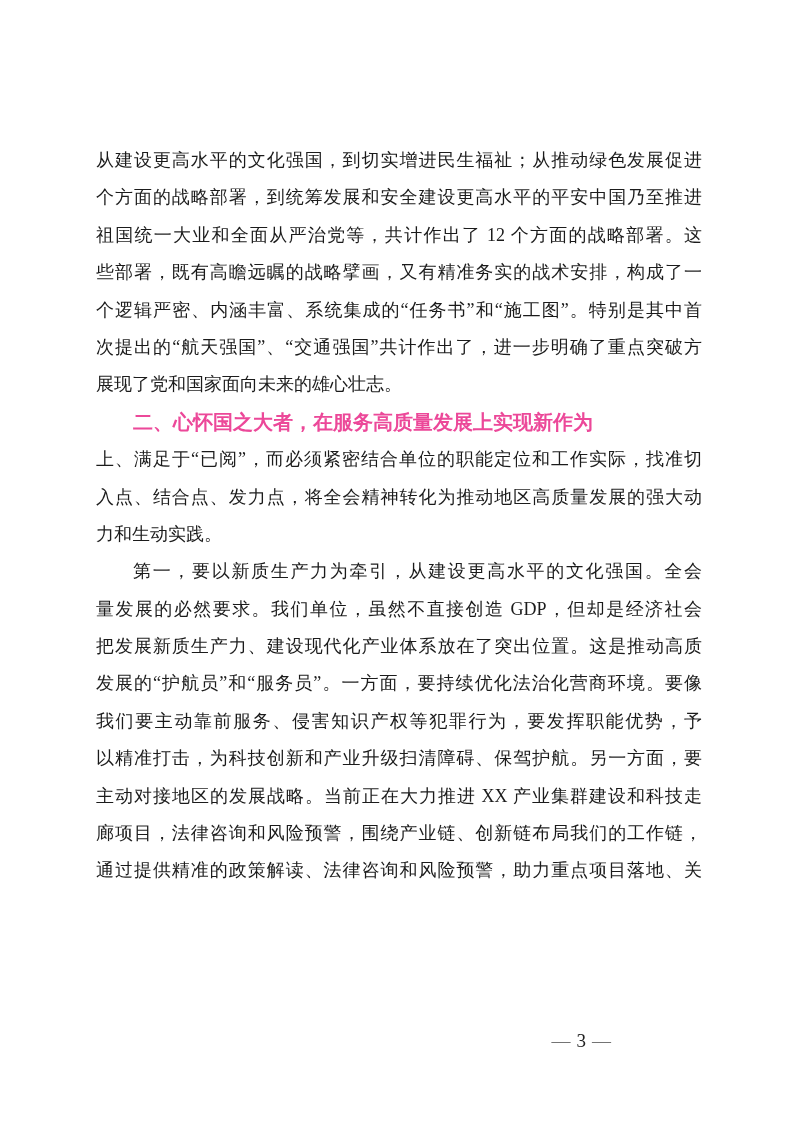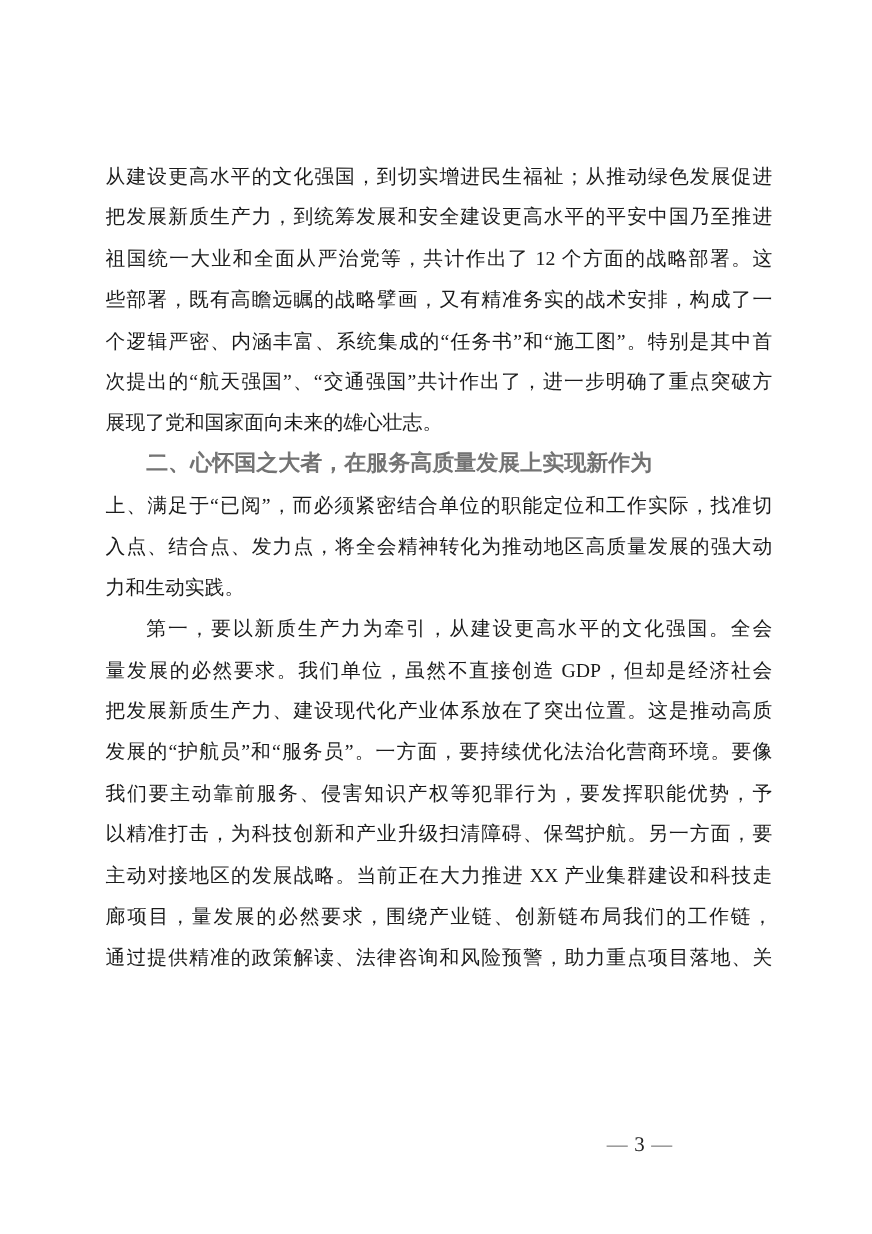--- a/index.html
+++ b/index.html
@@ -36,24 +36,24 @@
     text-align: justify;
     text-align-last: justify;
   }
   .line.para-end {
     text-align-last: left;
   }
   .line.indent {
     text-indent: 37px;
   }
   .line.heading {
-    font-family: Liberation Mono, monospace;
+    font-family: Liberation Serif, serif;
     font-weight: 700;
     font-size: 20px;
-    color: #737373;
+    color: #ec4899;
     text-align-last: left;
   }
   .footer {
     position: absolute;
     top: 1030px;
     right: 122px;
     font-size: 19px;
     color: #222222;
     white-space: nowrap;
   }
@@ -65,21 +65,21 @@
     color: #222222;
   }
 </style>
 </head>
 <body>
 
 <div class="page">
   <div class="content">
       <div>
         <div class="line">从建设更高水平的文化强国，到切实增进民生福祉；从推动绿色发展促进</div>
-        <div class="line">把发展新质生产力，到统筹发展和安全建设更高水平的平安中国乃至推进</div>
+        <div class="line">个方面的战略部署，到统筹发展和安全建设更高水平的平安中国乃至推进</div>
         <div class="line">祖国统一大业和全面从严治党等，共计作出了 12 个方面的战略部署。这</div>
         <div class="line">些部署，既有高瞻远瞩的战略擘画，又有精准务实的战术安排，构成了一</div>
         <div class="line">个逻辑严密、内涵丰富、系统集成的“任务书”和“施工图”。特别是其中首</div>
         <div class="line">次提出的“航天强国”、“交通强国”共计作出了，进一步明确了重点突破方向，</div>
         <div class="line para-end">展现了党和国家面向未来的雄心壮志。</div>
       </div>
       <div>
         <div class="line heading para-end indent">二、心怀国之大者，在服务高质量发展上实现新作为</div>
       </div>
       <div>
@@ -88,20 +88,20 @@
         <div class="line para-end">力和生动实践。</div>
       </div>
       <div>
         <div class="line indent">第一，要以新质生产力为牵引，从建设更高水平的文化强国。全会</div>
         <div class="line">量发展的必然要求。我们单位，虽然不直接创造 GDP，但却是经济社会</div>
         <div class="line">把发展新质生产力、建设现代化产业体系放在了突出位置。这是推动高质</div>
         <div class="line">发展的“护航员”和“服务员”。一方面，要持续优化法治化营商环境。要像</div>
         <div class="line">我们要主动靠前服务、侵害知识产权等犯罪行为，要发挥职能优势，予</div>
         <div class="line">以精准打击，为科技创新和产业升级扫清障碍、保驾护航。另一方面，要</div>
         <div class="line">主动对接地区的发展战略。当前正在大力推进 XX 产业集群建设和科技走</div>
-        <div class="line">廊项目，量发展的必然要求，围绕产业链、创新链布局我们的工作链，</div>
+        <div class="line">廊项目，法律咨询和风险预警，围绕产业链、创新链布局我们的工作链，</div>
         <div class="line">通过提供精准的政策解读、法律咨询和风险预警，助力重点项目落地、关</div>
       </div>
     </div>
   <div class="footer">
     <span class="dash">—</span><span class="num">3</span><span class="dash">—</span>
   </div>
 </div>
 
 </body></html>

